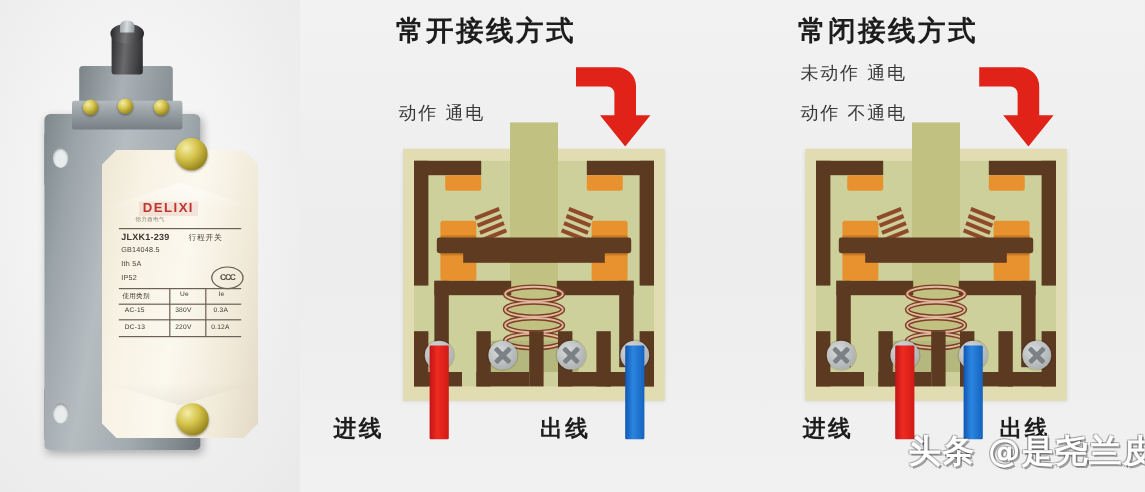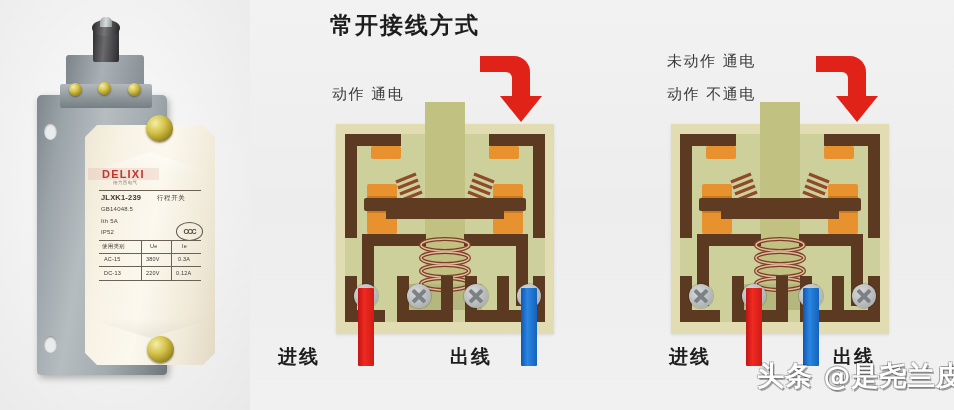--- a/index.html
+++ b/index.html
@@ -89,24 +89,24 @@
     background: linear-gradient(180deg, rgba(255,255,255,.55), rgba(255,255,255,0));
     clip-path: polygon(0 22px, 65px 0, 130px 22px);
   }
   .plate-bevel-b {
     position: absolute; left: 85px; top: 318px; width: 130px; height: 20px;
     background: linear-gradient(0deg, rgba(0,0,0,.05), rgba(0,0,0,0));
     clip-path: polygon(0 0, 65px 20px, 130px 0);
   }
 
   .lbl-brand {
-    position: absolute; left: 88px; top: 168px;
+    position: absolute; left: 116px; top: 168px;
     font-size: 11px; font-weight: bold; letter-spacing: 1.2px;
     color: #c0352c; font-family: "Liberation Sans", sans-serif;
-    background: rgba(214,140,132,.18); padding: 0 14px;
+    background: rgba(214,140,132,.18); padding: 0 3px;
   }
   .lbl-brand-sub {
     position: absolute; left: 113px; top: 180px;
     font-size: 4.5px; color: #8a7f72; letter-spacing: .4px;
   }
   .lbl-rule {
     position: absolute; left: 99px; height: 1px;
     background: #6b6154;
   }
   .lbl-rule.r1 { top: 190px; width: 102px; }
@@ -369,20 +369,21 @@
 
     <div class="wire red" style="left:38px;top:288px;height:78px;"></div>
     <div class="wire blue" style="left:201px;top:288px;height:78px;"></div>
 
     <div class="wire-label" style="left:-42px;top:344px;">进线</div>
     <div class="wire-label" style="left:130px;top:344px;">出线</div>
   </div>
 
   <div class="diagram" style="left:655px;">
 
+    <div class="d-title">常闭接线方式</div>
     <div class="d-sub s2">动作  不通电</div>
     <div class="d-sub s1">未动作  通电</div>
 
     <svg class="arrow" style="left:155px;top:48px;" viewBox="0 0 72 74">
       <path d="M6 8 h34 a16 16 0 0 1 16 16 v24 h12 L47 74 L26 48 h12 V30 a6 6 0 0 0 -6 -6 H6 Z" fill="#e02218"></path>
     </svg>
 
     <div class="box" style="left:16px;top:124px;">
       <div class="box-inner"></div>
 

